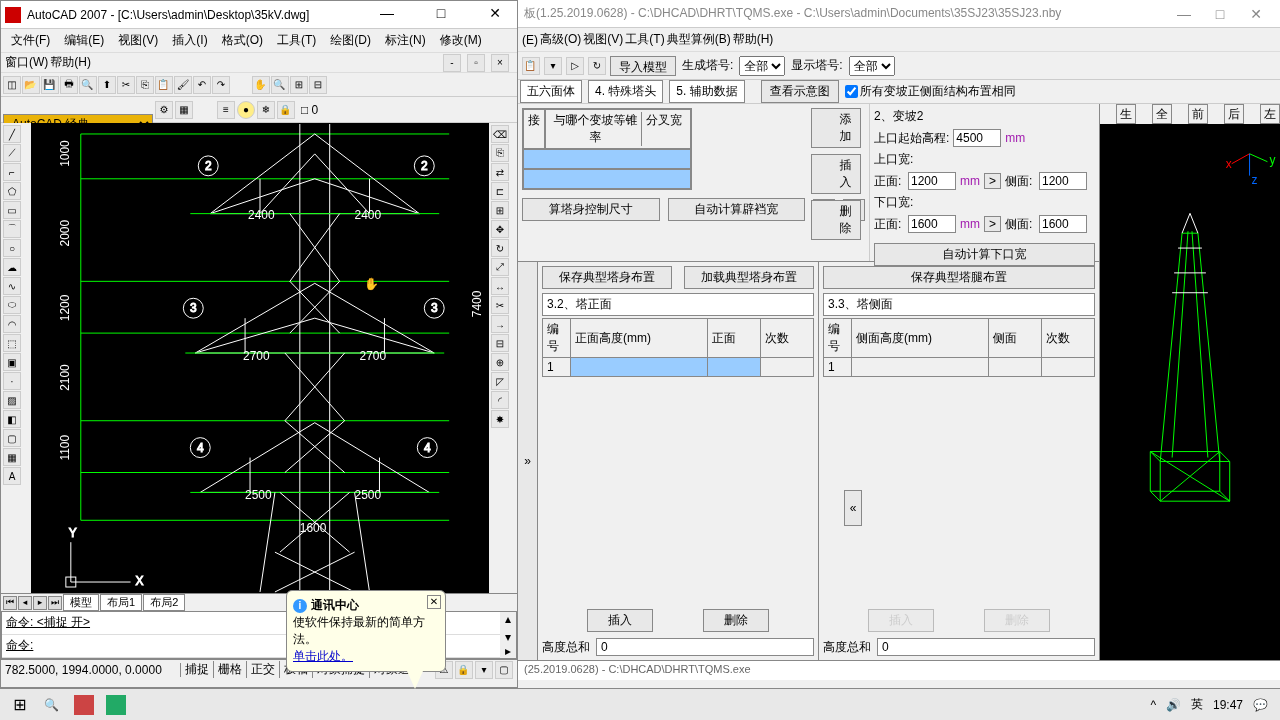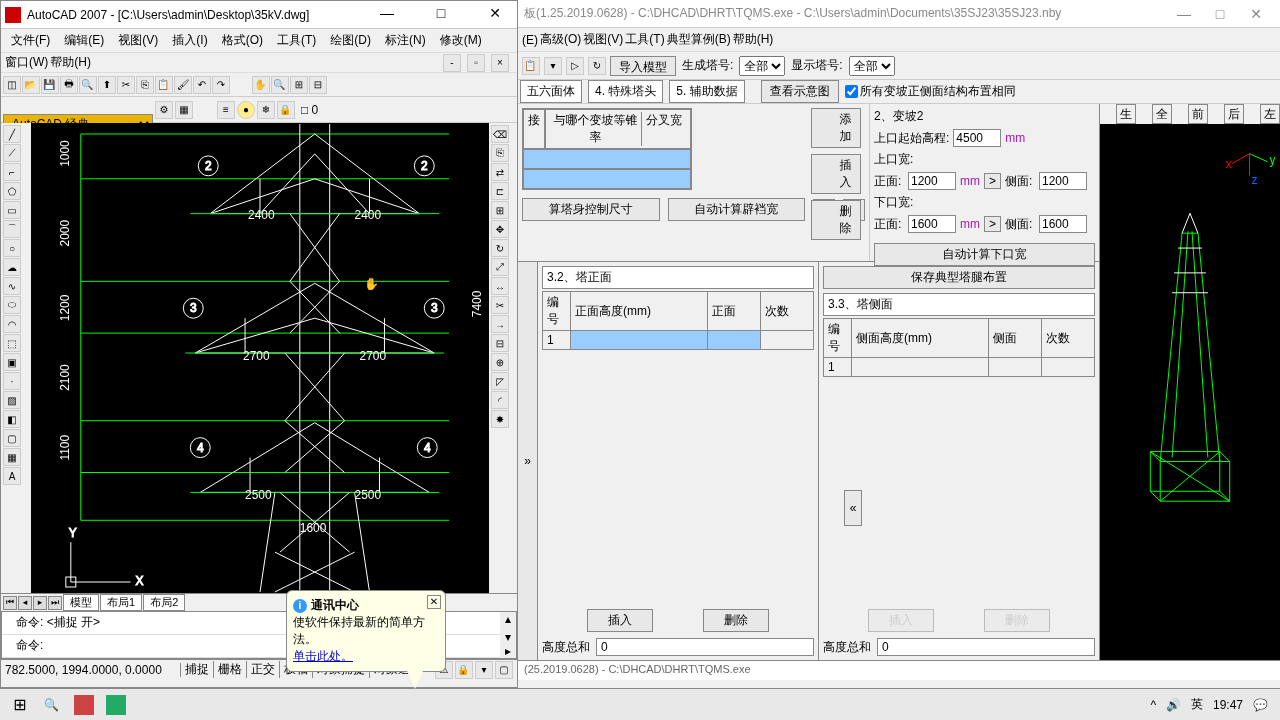--- a/index.html
+++ b/index.html
@@ -31,21 +31,21 @@
 .canvas-area { flex: 1; background: #000; position: relative; overflow: hidden; }
 .canvas-area svg { width: 100%; height: 100%; }
 
 .right-tools { width: 28px; background: #f0f0f0; display: flex; flex-direction: column; gap: 1px; padding: 2px; }
 
 .tab-bar { height: 18px; background: #f0f0f0; display: flex; align-items: center; padding: 0 2px; border-top: 1px solid #888; }
 .tab-bar .nav { width: 14px; height: 14px; background: #ddd; border: 1px solid #888; margin-right: 1px; font-size: 9px; text-align: center; }
 .tab-bar .tab { padding: 0 6px; background: #fff; border: 1px solid #888; margin-right: 1px; font-size: 11px; }
 
 .command-area { height: 48px; background: #fff; border: 1px solid #888; display: flex; flex-direction: column; position: relative; }
-.command-line { flex: 1; padding: 2px 14px; border-bottom: 1px solid #ddd; }
+.command-line { flex: 1; padding: 2px 4px; border-bottom: 1px solid #ddd; text-decoration: underline; }
 .cmd-scroll { width: 16px; position: absolute; right: 0; top: 0; bottom: 0; background: #eee; }
 
 .status-bar { height: 20px; background: #f0f0f0; display: flex; align-items: center; border-top: 1px solid #888; }
 .coords { width: 180px; padding: 0 4px; border-right: 1px solid #888; }
 .status-btn { padding: 0 4px; border-right: 1px solid #888; cursor: pointer; }
 
 
 .balloon { position: absolute; left: 286px; top: 590px; width: 160px; background: #ffffe8; border: 1px solid #888; border-radius: 6px; padding: 6px; z-index: 10; }
 .balloon .balloon-title { display: flex; align-items: center; font-weight: bold; }
 .balloon .balloon-title .info-icon { width: 14px; height: 14px; background: #39f; border-radius: 50%; color: #fff; text-align: center; line-height: 14px; margin-right: 4px; font-size: 10px; }
@@ -473,20 +473,24 @@
             <button class="btn" style="padding:0 4px">&gt;</button>
             <label style="min-width:30px">侧面:</label>
               <input value="1600" style="">
           </div>
           <button class="btn calc-btn">自动计算下口宽</button>
         </div>
       </div>
       <div class="lower-section">
         <div class="expand-handle">»</div>
         <div class="sub-panel">
+          <div class="sub-header">
+            <button class="btn">保存典型塔身布置</button>
+            <button class="btn">加载典型塔身布置</button>
+          </div>
           <div class="sub-title">3.2、塔正面</div>
           <table class="data-table">
             <tbody>
                 <tr>
                   <th>编号</th>
                   <th>正面高度(mm)</th>
                   <th>正面</th>
                   <th>次数</th>
                 </tr>
             <tr>

